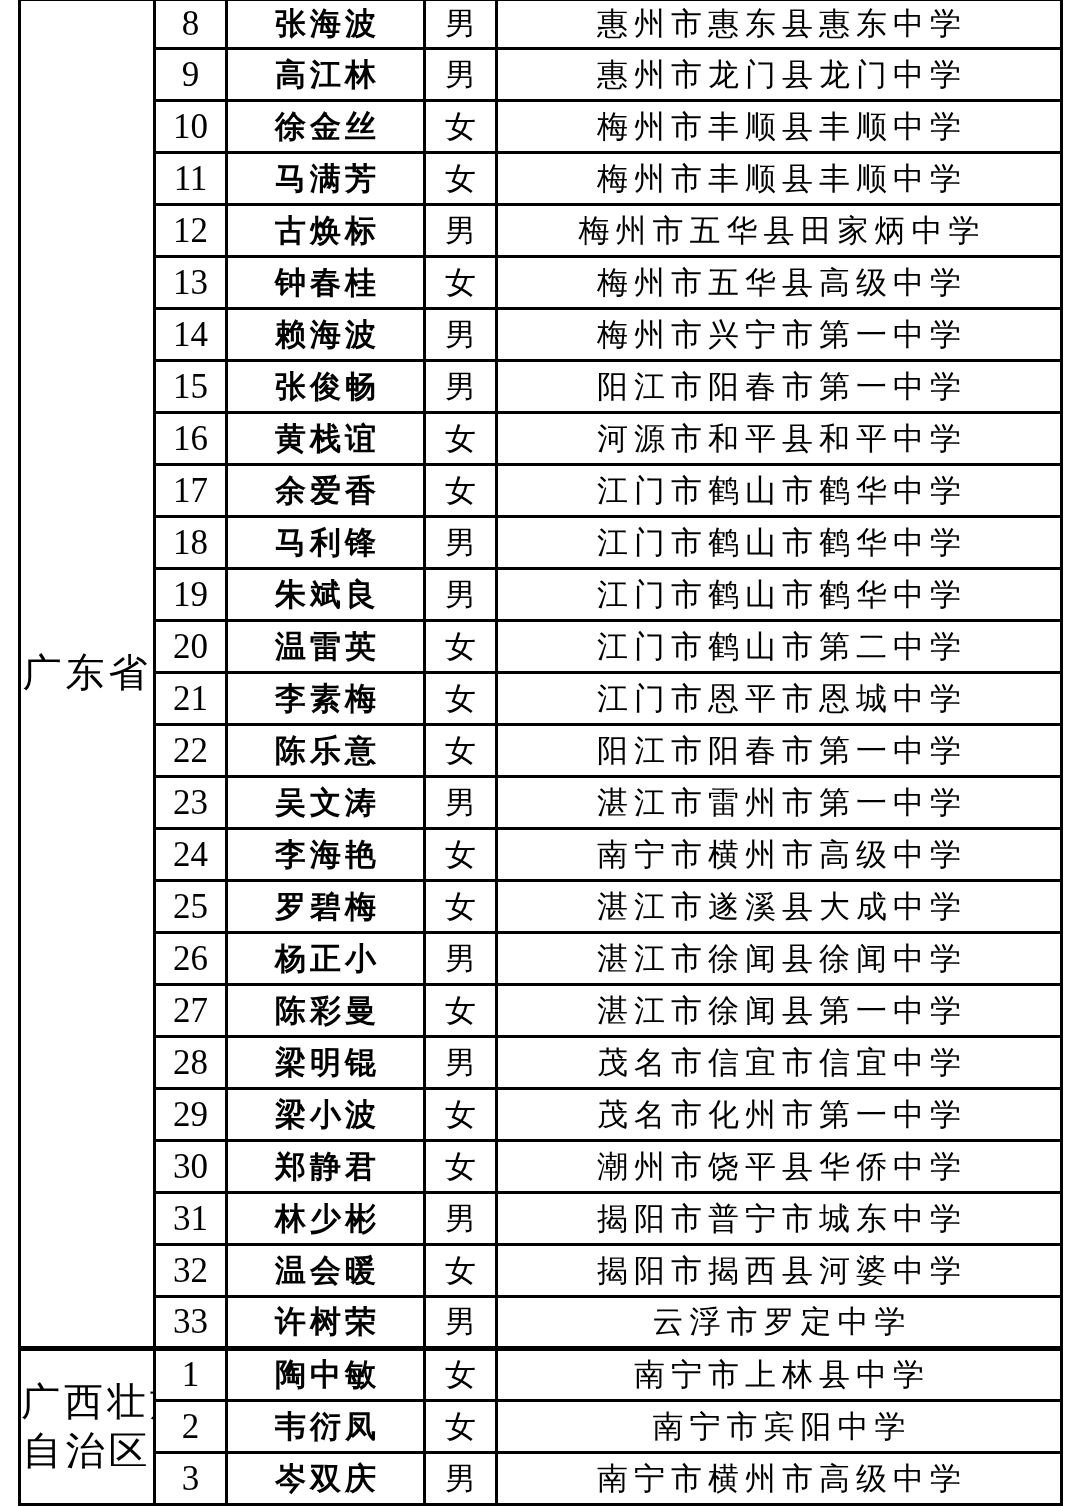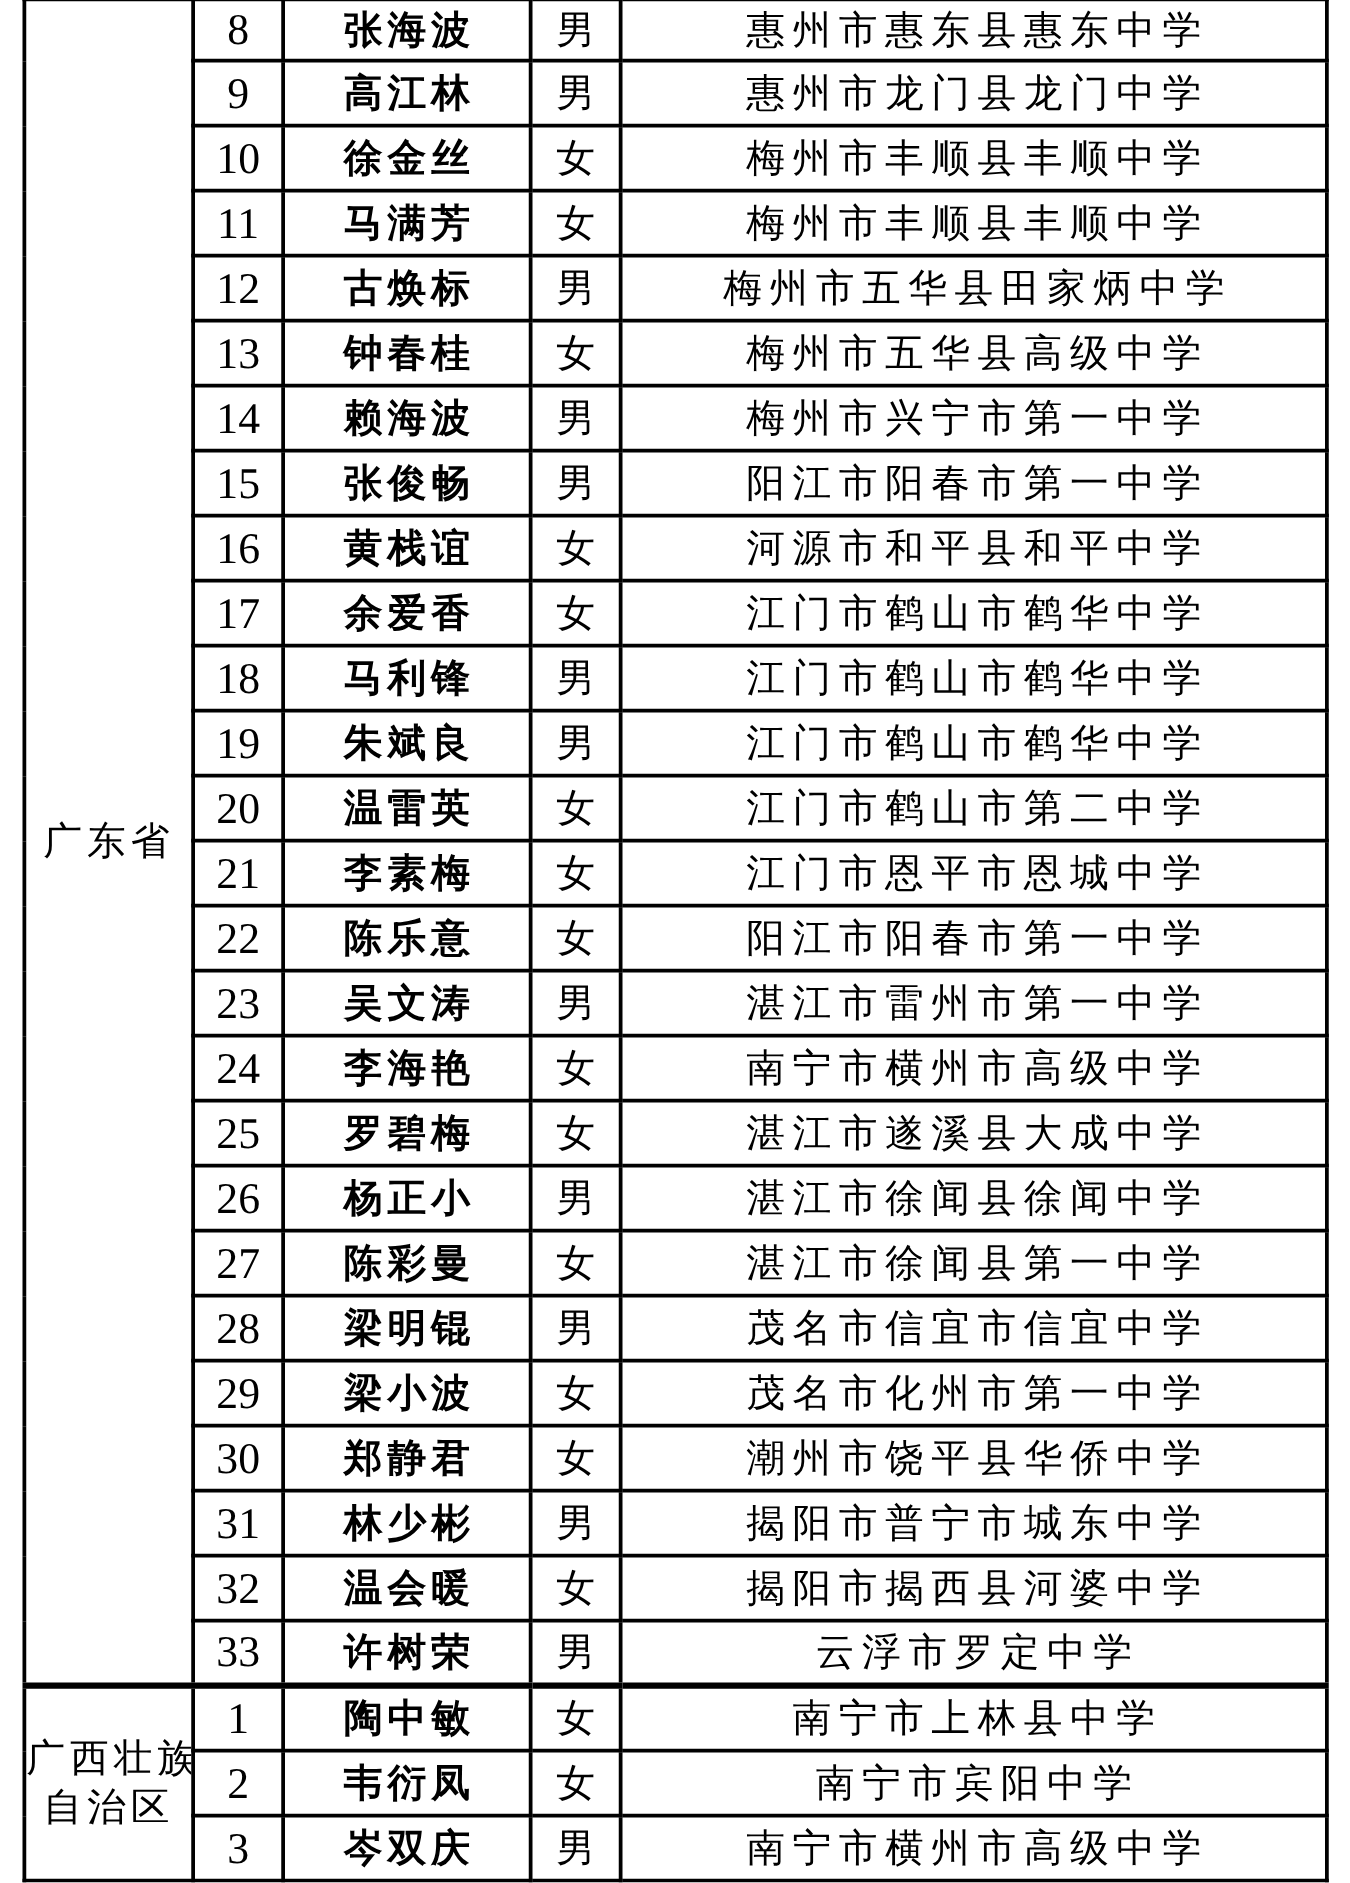--- a/index.html
+++ b/index.html
@@ -42,21 +42,21 @@
   table.roster tr { height: 52px; }
   table.roster tbody tr:first-child { height: 49px; }
 
   .col-province { width: 135px; }
   .col-no       { width: 72px;  }
   .col-name     { width: 198px; }
   .col-gender   { width: 72px;  }
   .col-school   { width: 565px; }
 
   td.province-cell {
-    font-size: 31px;
+    font-size: 39px;
     letter-spacing: 4px;
     line-height: 1.25;
     white-space: normal;
   }
   td.num-cell {
     font-size: 35px;
     letter-spacing: 0;
   }
   td.name-cell {
     font-size: 31px;

